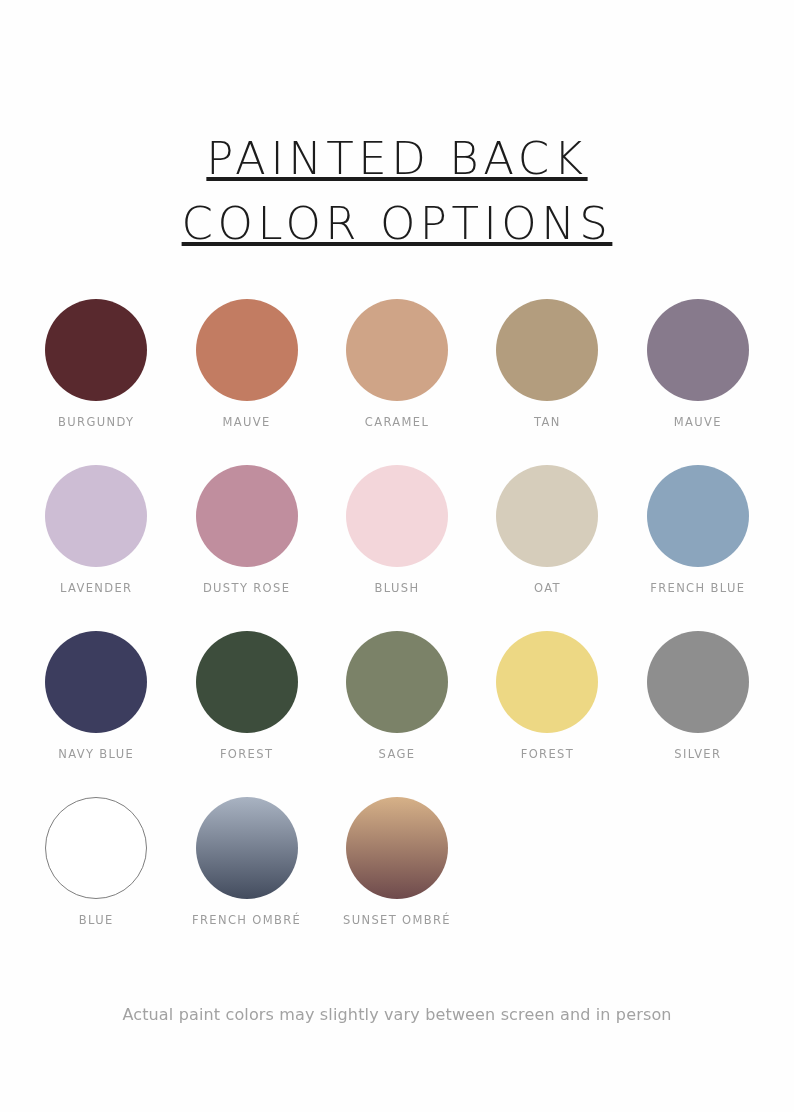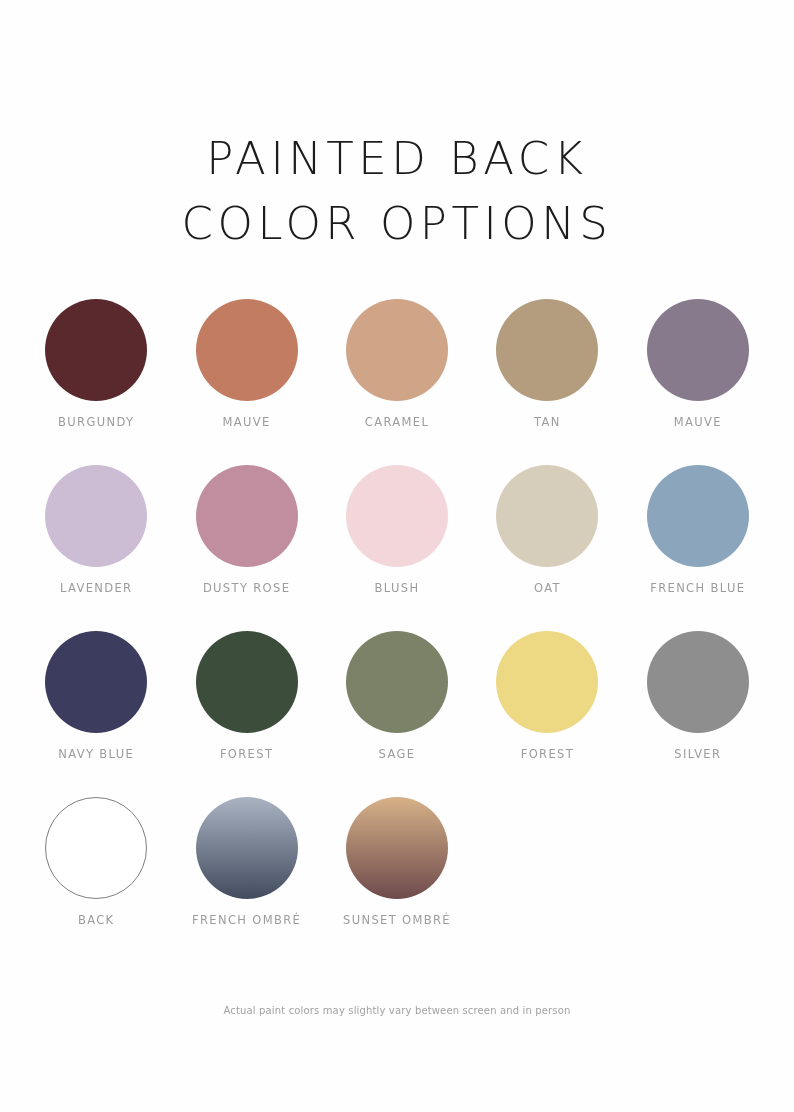--- a/index.html
+++ b/index.html
@@ -33,20 +33,21 @@
     user-select: none;
   }
   .title-line {
     font-family: "DejaVu Sans", sans-serif;
     font-weight: 300;
     font-size: 45px;
     line-height: 1.45;
     letter-spacing: 4.5px;
     color: #1c1c1c;
     white-space: nowrap;
+    text-decoration: underline;
   }
 
   
   .grid {
     margin-top: 42px;
     width: 716px;
     display: grid;
     grid-template-columns: repeat(5, 1fr);
     row-gap: 41px;
     column-gap: 0px;
@@ -78,21 +79,21 @@
     letter-spacing: 1.35px;
     color: #9c9c9c;
     text-align: center;
     white-space: nowrap;
   }
 
   
   .footer {
     margin-top: 78px;
     font-family: "DejaVu Sans", sans-serif;
-    font-size: 10px;
+    font-size: 16px;
     font-weight: 400;
     letter-spacing: 0.15px;
     color: #a2a2a2;
     text-align: center;
   }
 </style>
 </head>
 <body>
 
 <div class="sheet">
@@ -158,21 +159,21 @@
       <div class="cell">
         <div class="swatch" style="background: rgb(237, 216, 132);"></div>
         <div class="swatch-label">FOREST</div>
       </div>
       <div class="cell">
         <div class="swatch" style="background: rgb(142, 142, 142);"></div>
         <div class="swatch-label">SILVER</div>
       </div>
       <div class="cell">
         <div class="swatch outlined" style="background: rgb(255, 255, 255); border-color: rgb(126, 126, 126);"></div>
-        <div class="swatch-label">BACK</div>
+        <div class="swatch-label">BLUE</div>
       </div>
       <div class="cell">
         <div class="swatch" style="background: linear-gradient(rgb(169, 179, 194) 0%, rgb(67, 76, 94) 100%);"></div>
         <div class="swatch-label">FRENCH OMBRÉ</div>
       </div>
       <div class="cell">
         <div class="swatch" style="background: linear-gradient(rgb(214, 177, 136) 0%, rgb(110, 74, 76) 100%);"></div>
         <div class="swatch-label">SUNSET OMBRÉ</div>
       </div>
     </div>

